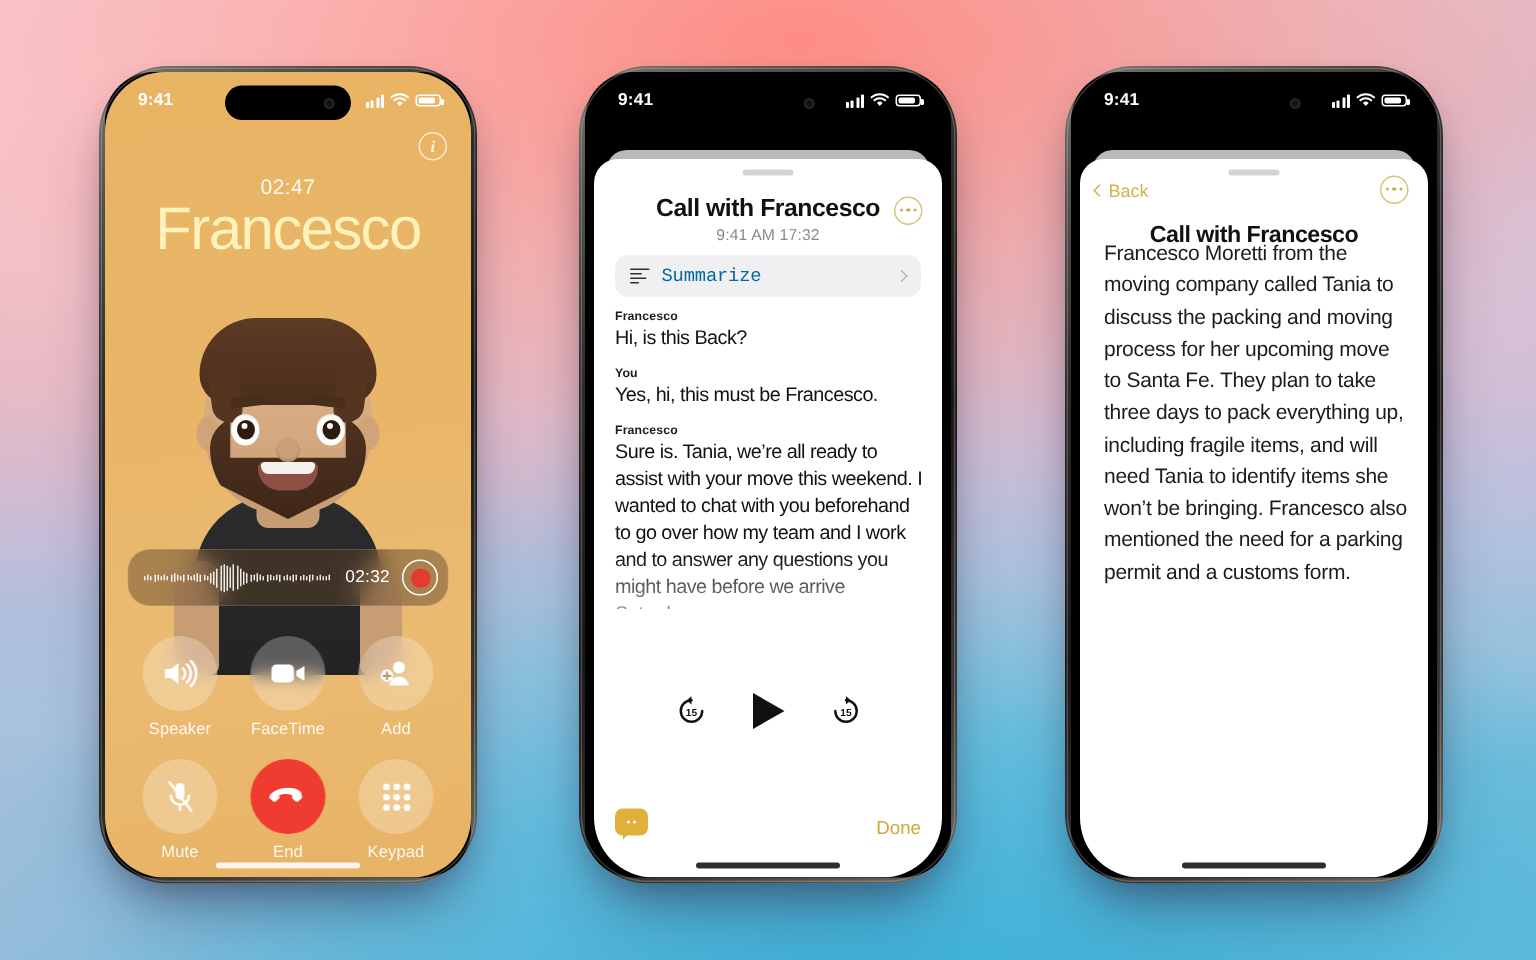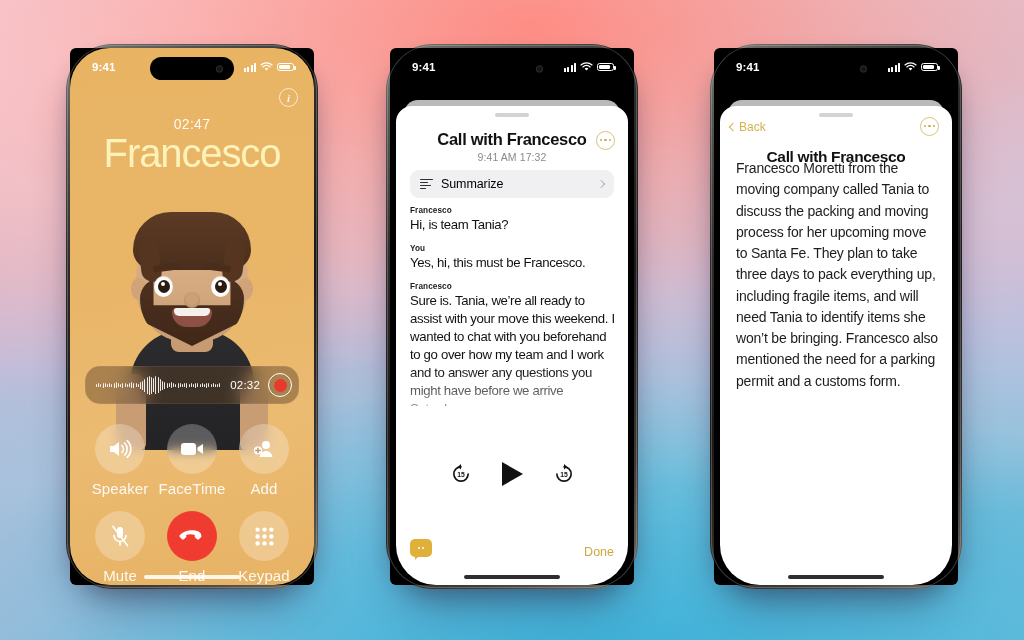--- a/index.html
+++ b/index.html
@@ -20,21 +20,21 @@
   .stage { position:absolute; inset:0; }
 
   
   .phone { position:absolute; border-radius:46px;
     background: linear-gradient(145deg,#7d7a74 0%,#55534f 12%,#2e2d2b 30%,#1b1a19 55%,#3b3936 82%,#6d6a64 100%);
     padding:4px;
     box-shadow: 0 26px 46px -14px rgba(40,30,60,0.46), 0 10px 20px -6px rgba(40,30,60,0.3);
   }
   .phone::after{ content:""; position:absolute; inset:1px; border-radius:45px;
     box-shadow: inset 0 0 0 1px rgba(255,255,255,0.22); pointer-events:none; }
-  .phone-inner { position:absolute; inset:4px; border-radius:6px; background:#000; overflow:hidden; }
+  .phone-inner { position:absolute; inset:4px; border-radius:32px; background:#000; overflow:hidden; }
   .screen { position:absolute; inset:3px; border-radius:40px; overflow:hidden; }
 
   #phone1 { left:66px;  top:44px;  width:252px; height:545px; }
   #phone2 { left:386px; top:44px;  width:252px; height:545px; }
   #phone3 { left:710px; top:44px;  width:252px; height:545px; }
 
   
   .statusbar { position:absolute; top:0; left:0; right:0; height:30px; z-index:6;
     display:flex; align-items:center; justify-content:space-between; padding:8px 20px 0 22px; }
   .sb-time { font-size:11.5px; font-weight:700; letter-spacing:0.1px; }
@@ -118,21 +118,21 @@
     display:flex; align-items:center; justify-content:center; }
   .rec-btn i { width:13px; height:13px; border-radius:50%; background:#e8392e; display:block; }
 
   
   .call-grid { position:absolute; left:50%; transform:translateX(-50%); top:376px; z-index:6;
     display:grid; grid-template-columns:repeat(3,64px); row-gap:14px; column-gap:8px; }
   .cb { display:flex; flex-direction:column; align-items:center; gap:6px; }
   .cb-circle { width:50px; height:50px; border-radius:50%; background:rgba(255,255,255,0.26);
     display:flex; align-items:center; justify-content:center; backdrop-filter:blur(6px); }
   .cb-circle.end { background:#ef3b30; }
-  .cb-label { font-size:15px; color:rgba(255,255,255,0.9); letter-spacing:0.1px; }
+  .cb-label { font-size:11px; color:rgba(255,255,255,0.9); letter-spacing:0.1px; }
 
   
   .sheet-bg { position:absolute; inset:0; background:#000; }
   .sheet-back { position:absolute; left:14px; right:14px; top:52px; height:24px; border-radius:14px 14px 0 0;
     background:#b9b9bb; }
   .sheet { position:absolute; left:6px; right:6px; top:58px; bottom:0; background:#fff;
     border-radius:16px 16px 40px 40px; overflow:hidden; }
   .grabber { position:absolute; top:7px; left:50%; transform:translateX(-50%);
     width:34px; height:4px; border-radius:3px; background:#d3d3d6; }
 
@@ -144,21 +144,21 @@
     border:1.2px solid #d8c47a; display:flex; align-items:center; justify-content:center; }
   .more-btn i { width:11px; height:3px; display:flex; justify-content:space-between; }
   .more-btn i b { width:2.4px; height:2.4px; border-radius:50%; background:#c9ad4f; display:block; }
 
   .summarize-row { position:absolute; left:14px; right:14px; top:64px; height:28px; border-radius:9px;
     background:#f0f0f2; display:flex; align-items:center; padding:0 10px; gap:8px; }
   .sm-icon { width:13px; height:11px; display:flex; flex-direction:column; justify-content:space-between; }
   .sm-icon b { display:block; height:1.7px; background:#2e2e30; border-radius:1px; }
   .sm-icon b:nth-child(1){width:100%}.sm-icon b:nth-child(2){width:64%}
   .sm-icon b:nth-child(3){width:86%}.sm-icon b:nth-child(4){width:48%}
-  .sm-label { font-size:12.5px; color:#000000; font-weight:400; flex:1; letter-spacing:-0.1px; }
+  .sm-label { font-size:12.5px; color:#0369a1; font-weight:400; flex:1; letter-spacing:-0.1px;font-family:Liberation Mono, monospace; }
   .chev { width:6px; height:6px; border-right:1.4px solid #b5b5b9; border-top:1.4px solid #b5b5b9;
     transform:rotate(45deg); }
 
   .transcript { position:absolute; left:14px; right:12px; top:100px; height:200px; overflow:hidden; }
   .speaker { font-size:8.2px; font-weight:700; color:#1c1c1e; letter-spacing:0.1px; margin-bottom:1px; }
   .utter { font-size:13.2px; color:#111; line-height:1.36; letter-spacing:-0.35px; margin-bottom:10px; font-weight:400; }
   .utter.fade { background:linear-gradient(180deg,#111 0%,#111 62%,#b9b9bd 100%);
     -webkit-background-clip:text; background-clip:text; color:transparent; }
 
   .player-time { position:absolute; top:318px; left:0; right:0; text-align:center;
@@ -448,21 +448,21 @@
                 <b></b>
                 <b></b>
               </div>
             <div class="sm-label">Summarize</div>
             <div class="chev"></div>
           </div>
 
           <div class="transcript">
             <div>
               <div class="speaker">Francesco</div>
-              <div class="utter">Hi, is team Tania?</div>
+              <div class="utter">Hi, is this Back?</div>
             </div>
             <div>
               <div class="speaker">You</div>
               <div class="utter">Yes, hi, this must be Francesco.</div>
             </div>
             <div>
               <div class="speaker">Francesco</div>
               <div class="utter fade">Sure is. Tania, we’re all ready to assist with your move this weekend. I wanted to chat with you beforehand to go over how my team and I work and to answer any questions you might have before we arrive Saturday</div>
             </div>
           </div>

